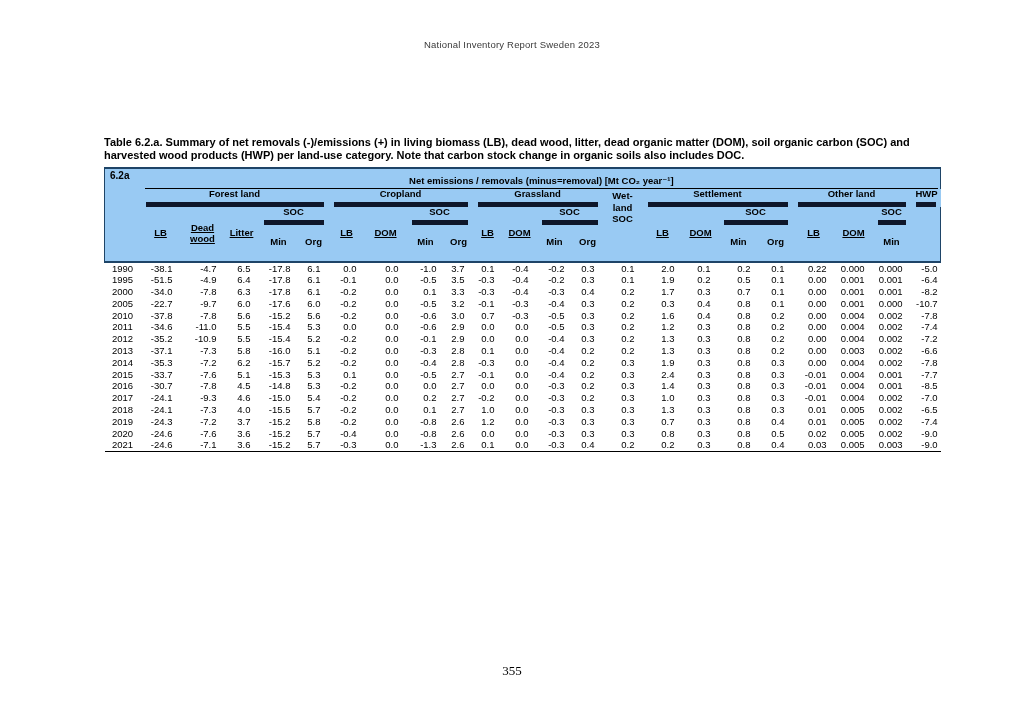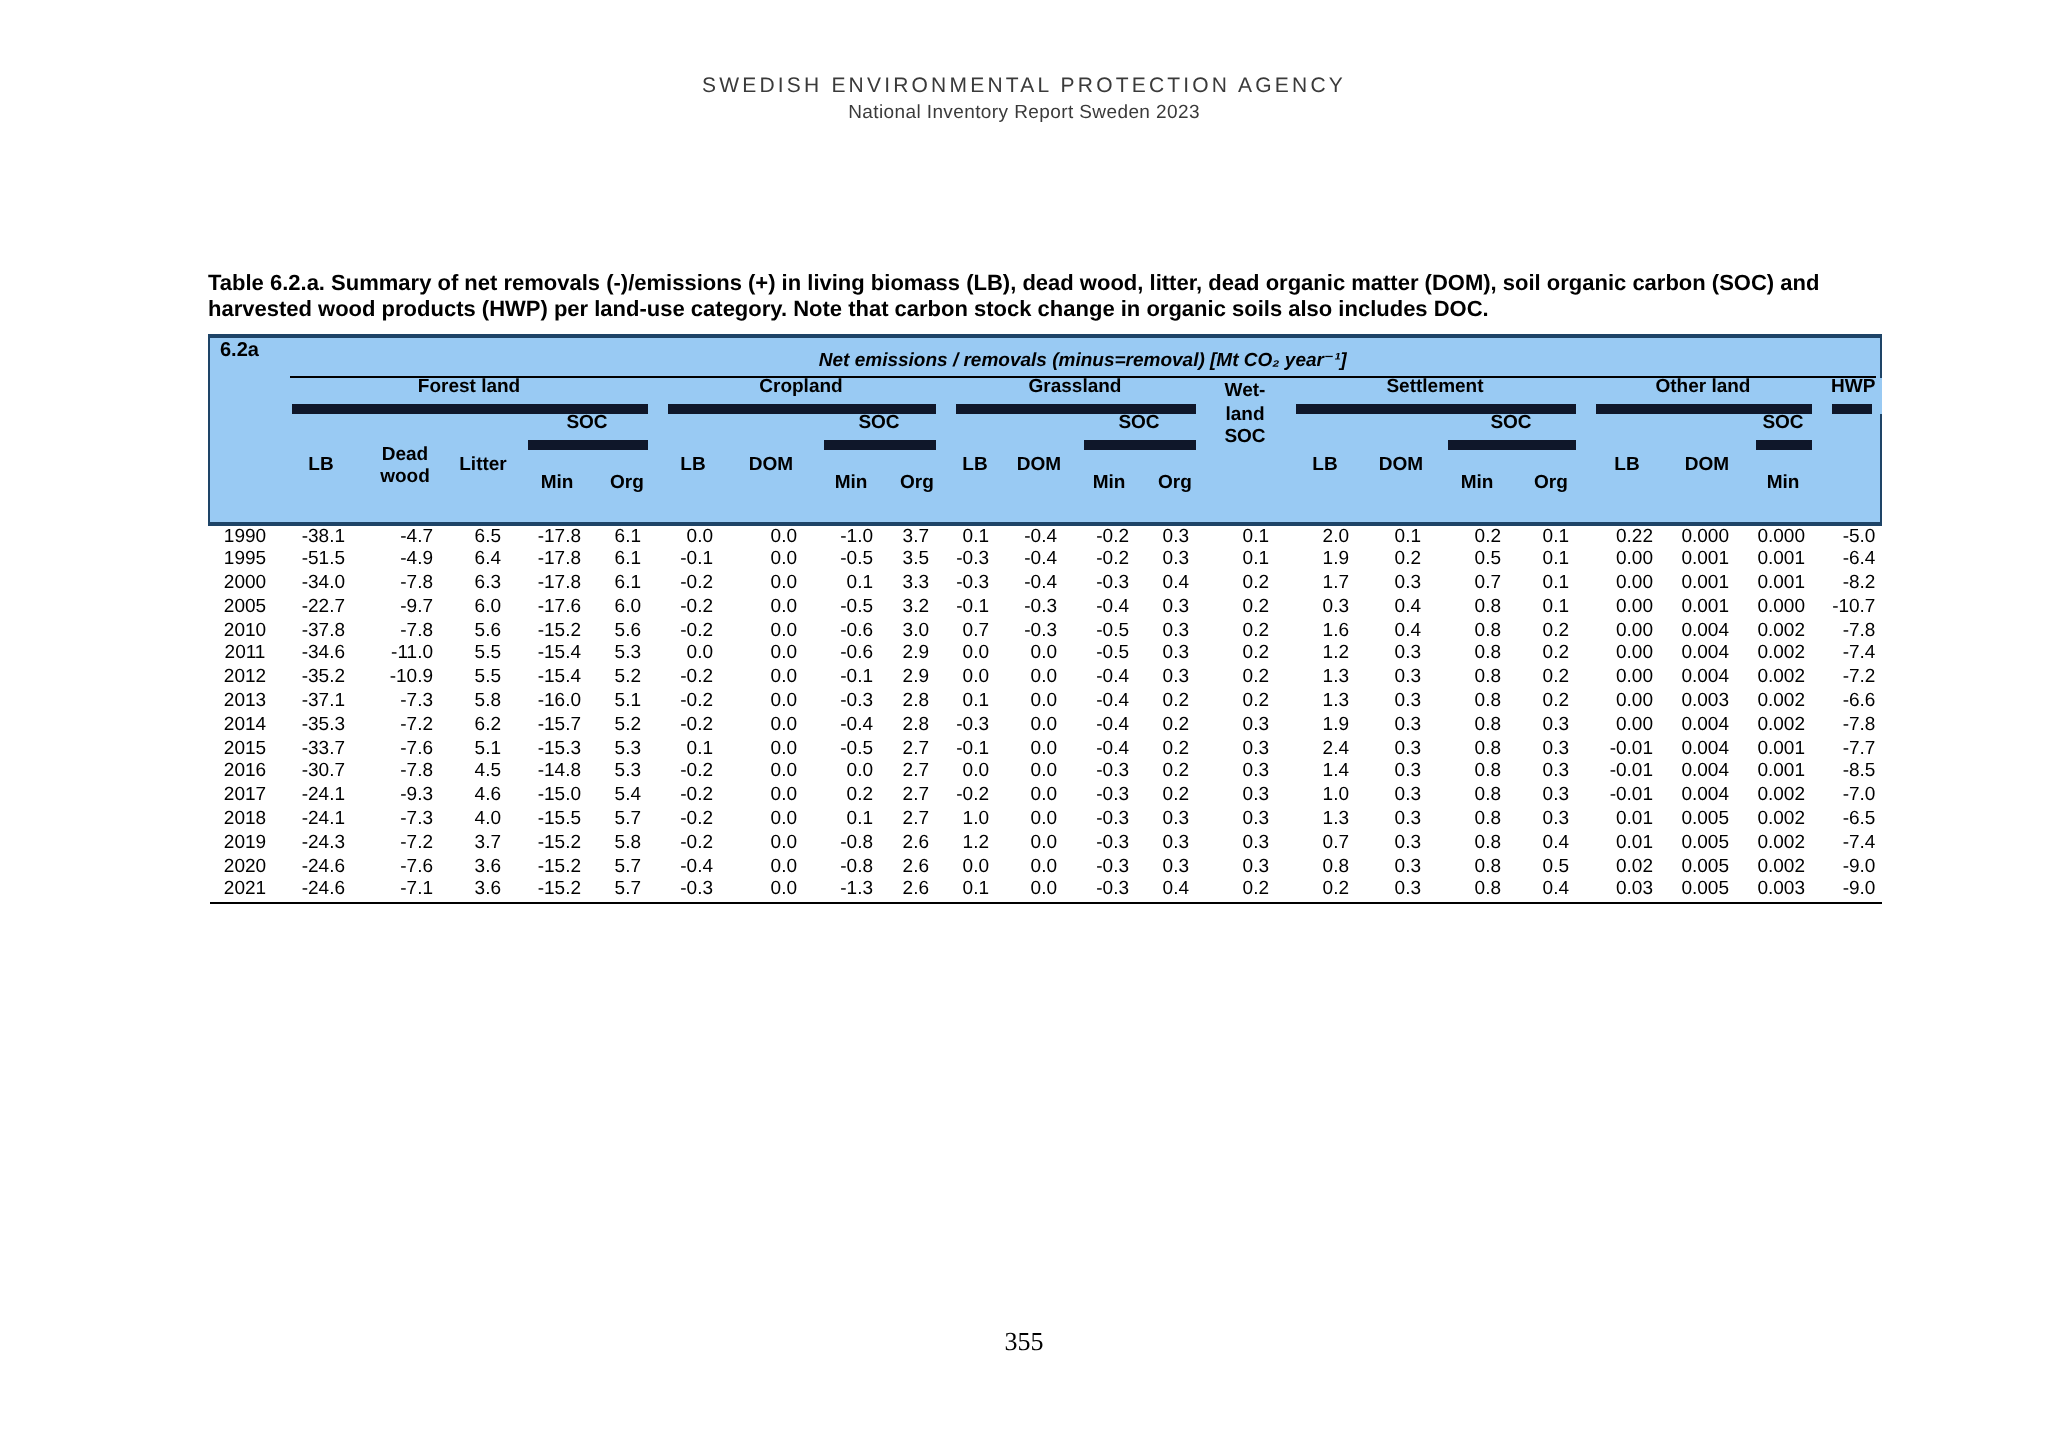--- a/index.html
+++ b/index.html
@@ -21,43 +21,42 @@
   .tbl-wrap{position:absolute;top:167px;left:104px;}
   table{border-collapse:collapse;table-layout:fixed;width:836px;border-top:2px solid #1E4467;}
   thead{background:#99CAF3;border-bottom:2px solid #1E4467;}
   thead th{font-weight:bold;font-size:9.5px;padding:0;text-align:center;line-height:10.5px;}
   tr.title-row th{height:18px;vertical-align:bottom;}
   tr.group-row th{height:16px;vertical-align:bottom;}
   tr.soc-row th{height:18px;vertical-align:bottom;}
   tr.leaf-row th{height:36px;vertical-align:middle;}
   .corner{text-align:left !important;padding-left:5px !important;font-size:10px;vertical-align:top !important;padding-top:2px !important;margin-top:38px;}
   .u{display:block;border-bottom:5px solid #0f172a;padding-bottom:2px;margin:0 5px;}
-  .u-title{display:block;border-bottom:1px solid #000;padding-bottom:2px;margin:0 2px 0 4px;font-style:italic;}
-  th.leafcell{vertical-align:middle !important;}
+  .u-title{display:block;border-bottom:1px solid #000;padding-bottom:2px;margin:0 2px 0 4px;}
+  th.leafcell{vertical-align:middle !important;text-decoration:underline;}
   th.wetland{white-space:pre-line;vertical-align:top !important;line-height:11.5px;padding-top:1px;}
   .edge-l{border-left:1px solid #1E4467;}
   .edge-r{border-right:1px solid #1E4467;}
   tbody td{
     font-size:9.5px;height:11.8px;line-height:11.8px;text-align:right;
     padding:0 8px 0 0;white-space:nowrap;
   }
   tbody td:first-child{text-align:center;padding:0;}
   tbody td:last-child{padding-right:3px;}
   tbody tr:last-child td{border-bottom:1.5px solid #000;}
   
   .page-number{
     position:absolute;top:663px;left:0;width:1024px;text-align:center;
     font-family:"Liberation Serif","DejaVu Serif",serif;font-size:13px;
   }
 </style>
 </head>
 <body>
 
 <div class="doc-header">
-  <div class="agency">SWEDISH ENVIRONMENTAL PROTECTION AGENCY</div>
   <div class="report">National Inventory Report Sweden 2023</div>
 </div>
 
 <p class="caption">Table 6.2.a. Summary of net removals (-)/emissions (+) in living biomass (LB), dead wood, litter, dead organic matter (DOM), soil organic carbon (SOC) and harvested wood products (HWP) per land-use category. Note that carbon stock change in organic soils also includes DOC.</p>
 
 <div class="tbl-wrap">
 <table>
   <colgroup>
     <col style="width:36px">
         <col style="width:40px">

